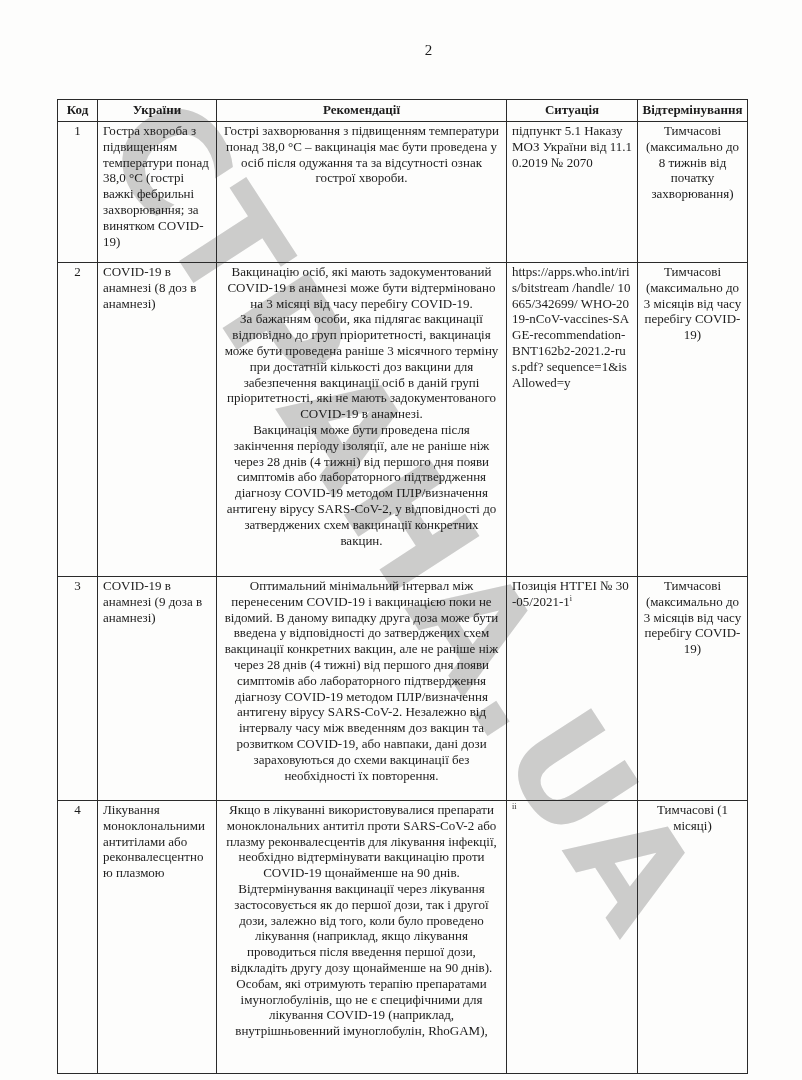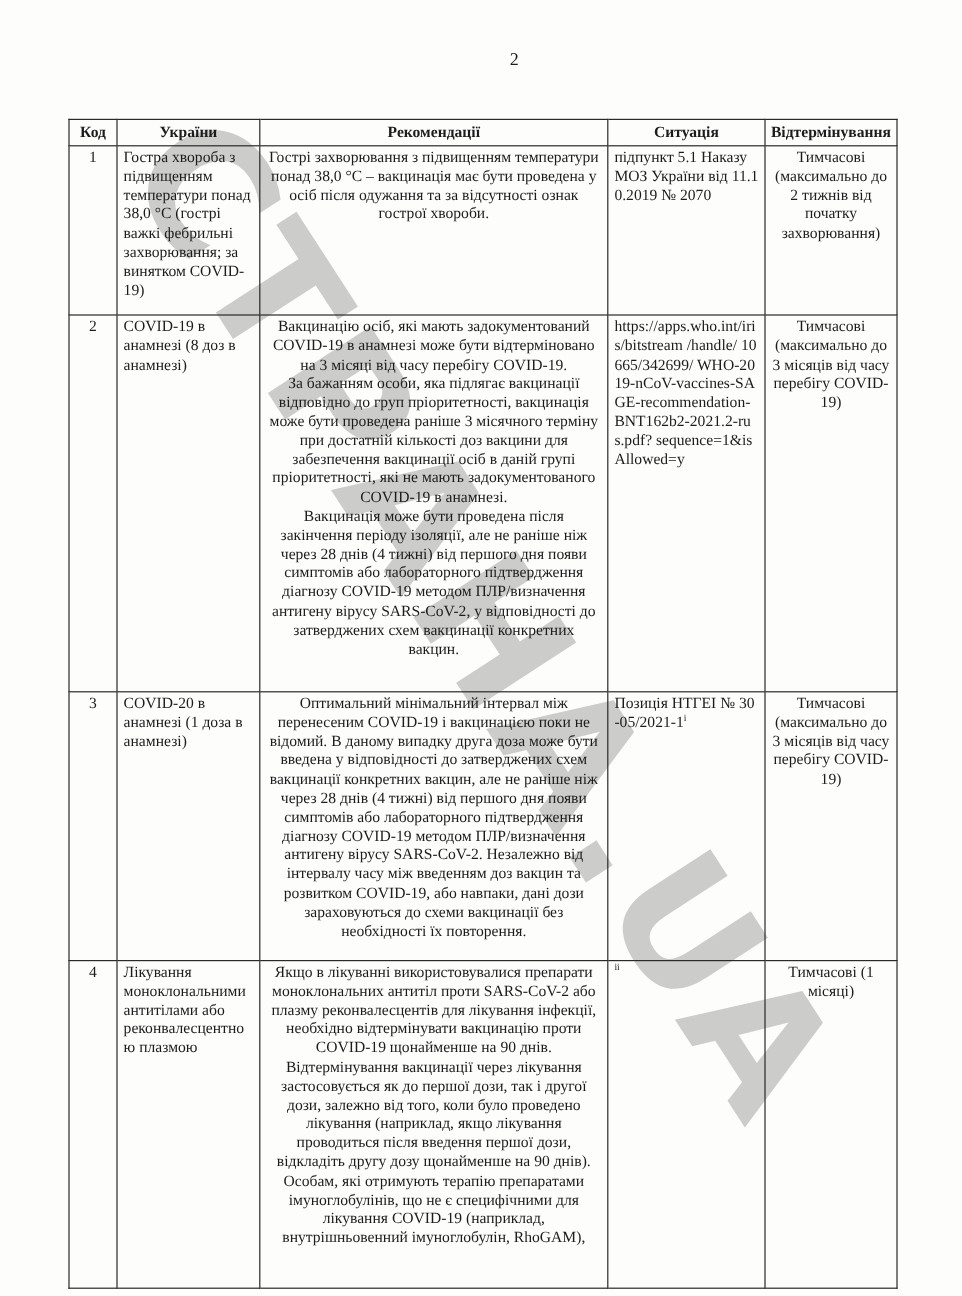--- a/index.html
+++ b/index.html
@@ -69,36 +69,36 @@
     <th>Рекомендації</th>
     <th>Ситуація</th>
     <th>Відтермінування</th>
   </tr>
 
   <tr class="r1">
     <td class="code">1</td>
     <td class="sit">Гостра хвороба з підвищенням температури понад 38,0 °С (гострі важкі фебрильні захворювання; за винятком COVID-19)</td>
     <td class="rec">Гострі захворювання з підвищенням температури понад 38,0 °С – вакцинація має бути проведена у осіб після одужання та за відсутності ознак гострої хвороби.</td>
     <td class="ref"><span>підпункт 5.1 Наказу МОЗ України від 11.10.2019 № 2070</span><sup class="fnote"></sup></td>
-    <td class="contra">Тимчасові (максимально до 2 тижнів від початку захворювання)</td>
+    <td class="contra">Тимчасові (максимально до 8 тижнів від початку захворювання)</td>
   </tr>
 
   <tr class="r2">
     <td class="code">2</td>
     <td class="sit">COVID-19 в анамнезі (8 доз в анамнезі)</td>
     <td class="rec">Вакцинацію осіб, які мають задокументований COVID-19 в анамнезі може бути відтерміновано на 3 місяці від часу перебігу COVID-19.
 За бажанням особи, яка підлягає вакцинації відповідно до груп пріоритетності, вакцинація може бути проведена раніше 3 місячного терміну при достатній кількості доз вакцини для забезпечення вакцинації осіб в даній групі пріоритетності, які не мають задокументованого COVID-19 в анамнезі.
 Вакцинація може бути проведена після закінчення періоду ізоляції, але не раніше ніж через 28 днів (4 тижні) від першого дня появи симптомів або лабораторного підтвердження діагнозу COVID-19 методом ПЛР/визначення антигену вірусу SARS-CoV-2, у відповідності до затверджених схем вакцинації конкретних вакцин.</td>
     <td class="ref"><span>https://apps.who.int/iris/bitstream /handle/ 10665/342699/ WHO-2019-nCoV-vaccines-SAGE-recommendation-BNT162b2-2021.2-rus.pdf? sequence=1&amp;isAllowed=y</span><sup class="fnote"></sup></td>
     <td class="contra">Тимчасові (максимально до 3 місяців від часу перебігу COVID-19)</td>
   </tr>
 
   <tr class="r3">
     <td class="code">3</td>
-    <td class="sit">COVID-20 в анамнезі (1 доза в анамнезі)</td>
+    <td class="sit">COVID-19 в анамнезі (9 доза в анамнезі)</td>
     <td class="rec">Оптимальний мінімальний інтервал між перенесеним COVID-19 і вакцинацією поки не відомий. В даному випадку друга доза може бути введена у відповідності до затверджених схем вакцинації конкретних вакцин, але не раніше ніж через 28 днів (4 тижні) від першого дня появи симптомів або лабораторного підтвердження діагнозу COVID-19 методом ПЛР/визначення антигену вірусу SARS-CoV-2. Незалежно від інтервалу часу між введенням доз вакцин та розвитком COVID-19, або навпаки, дані дози зараховуються до схеми вакцинації без необхідності їх повторення.</td>
     <td class="ref"><span>Позиція НТГЕІ № 30-05/2021-1</span><sup class="fnote">i</sup></td>
     <td class="contra">Тимчасові (максимально до 3 місяців від часу перебігу COVID-19)</td>
   </tr>
 
   <tr class="r4">
     <td class="code">4</td>
     <td class="sit">Лікування моноклональними антитілами або реконвалесцентною плазмою</td>
     <td class="rec">Якщо в лікуванні використовувалися препарати моноклональних антитіл проти SARS-CoV-2 або плазму реконвалесцентів для лікування інфекції, необхідно відтермінувати вакцинацію проти COVID-19 щонайменше на 90 днів. Відтермінування вакцинації через лікування застосовується як до першої дози, так і другої дози, залежно від того, коли було проведено лікування (наприклад, якщо лікування проводиться після введення першої дози, відкладіть другу дозу щонайменше на 90 днів).
 Особам, які отримують терапію препаратами імуноглобулінів, що не є специфічними для лікування COVID-19 (наприклад, внутрішньовенний імуноглобулін, RhoGAM),</td>

